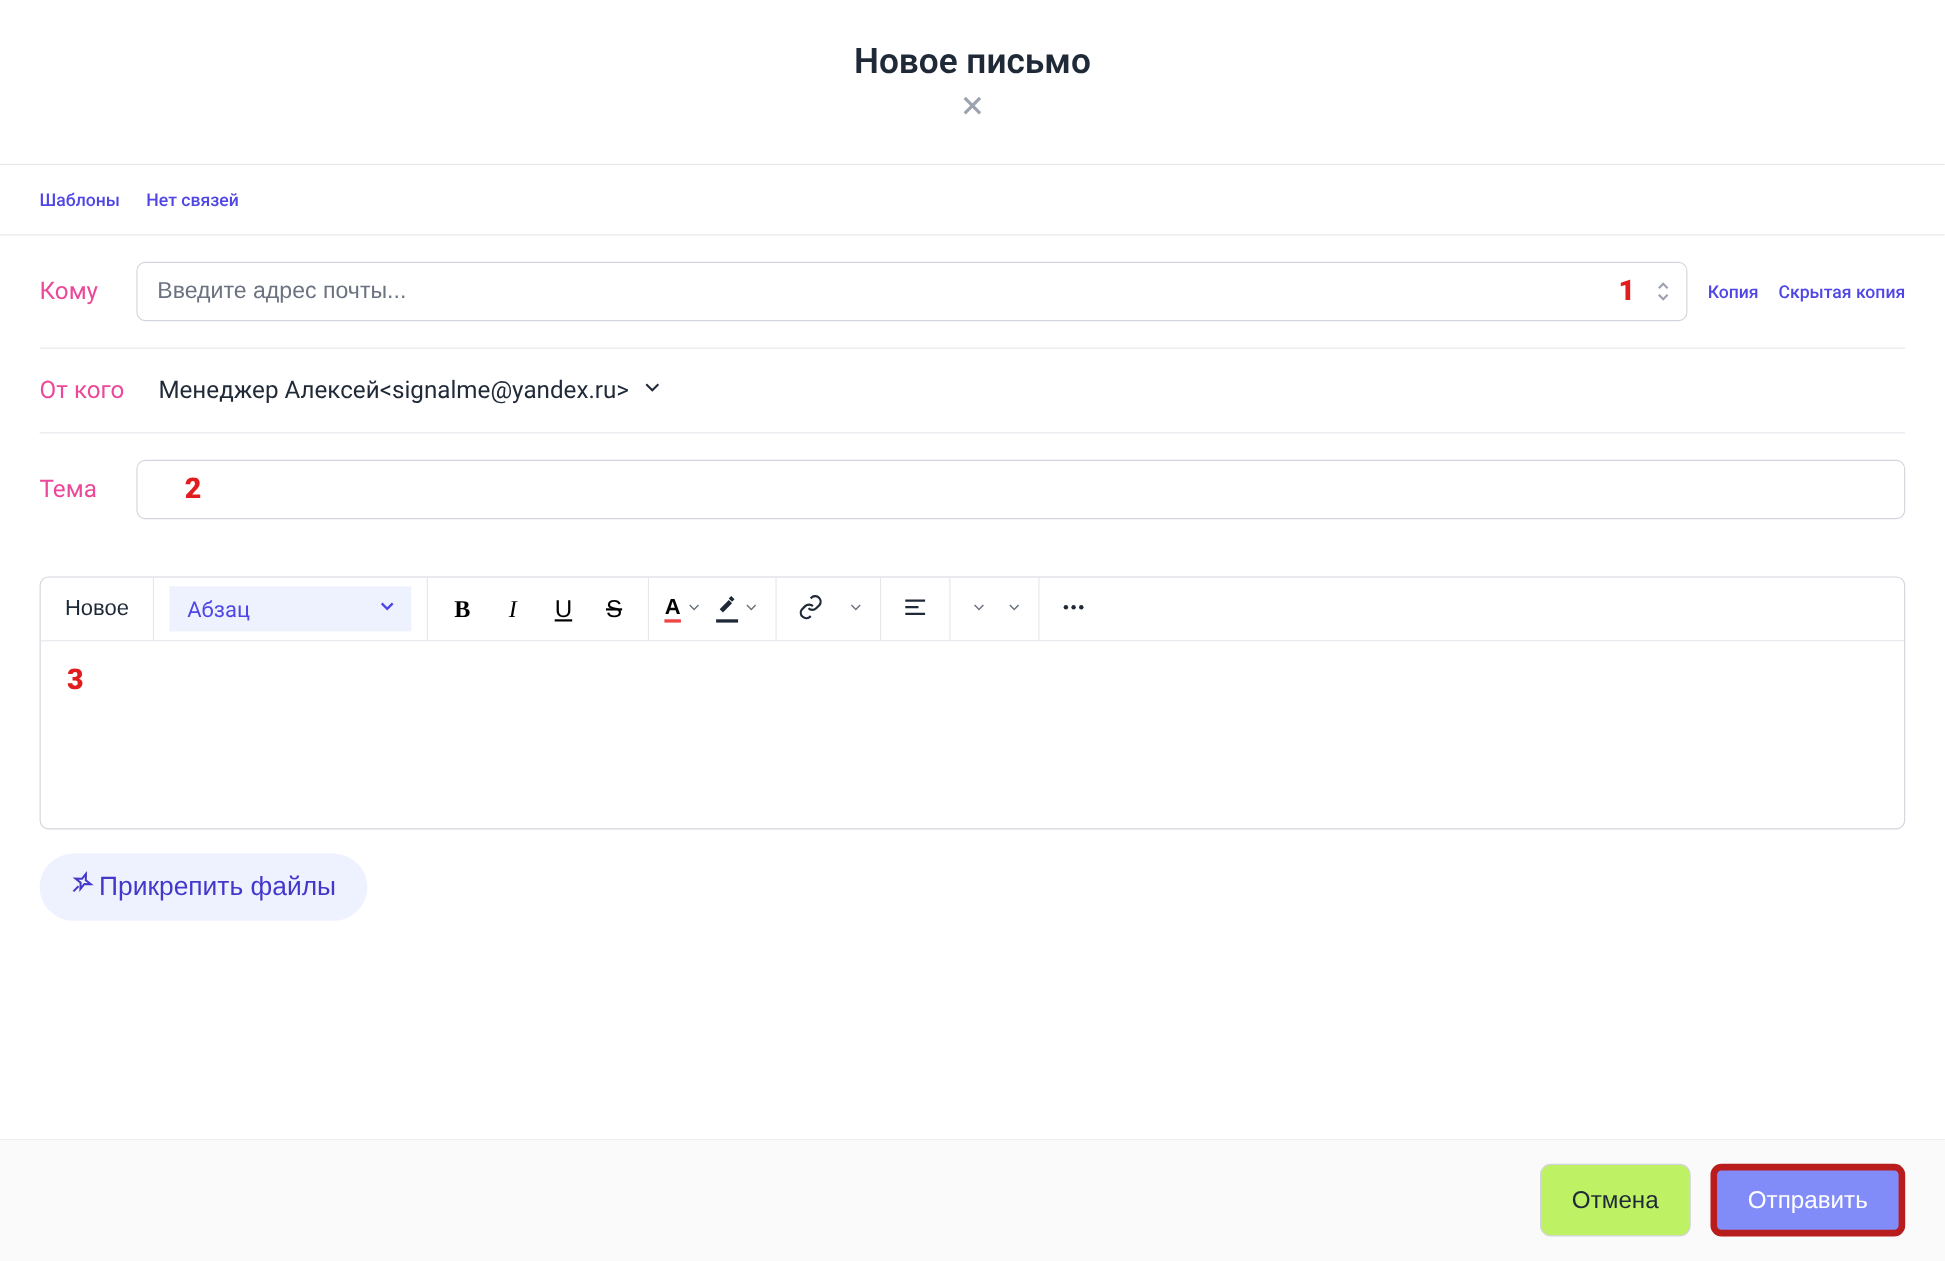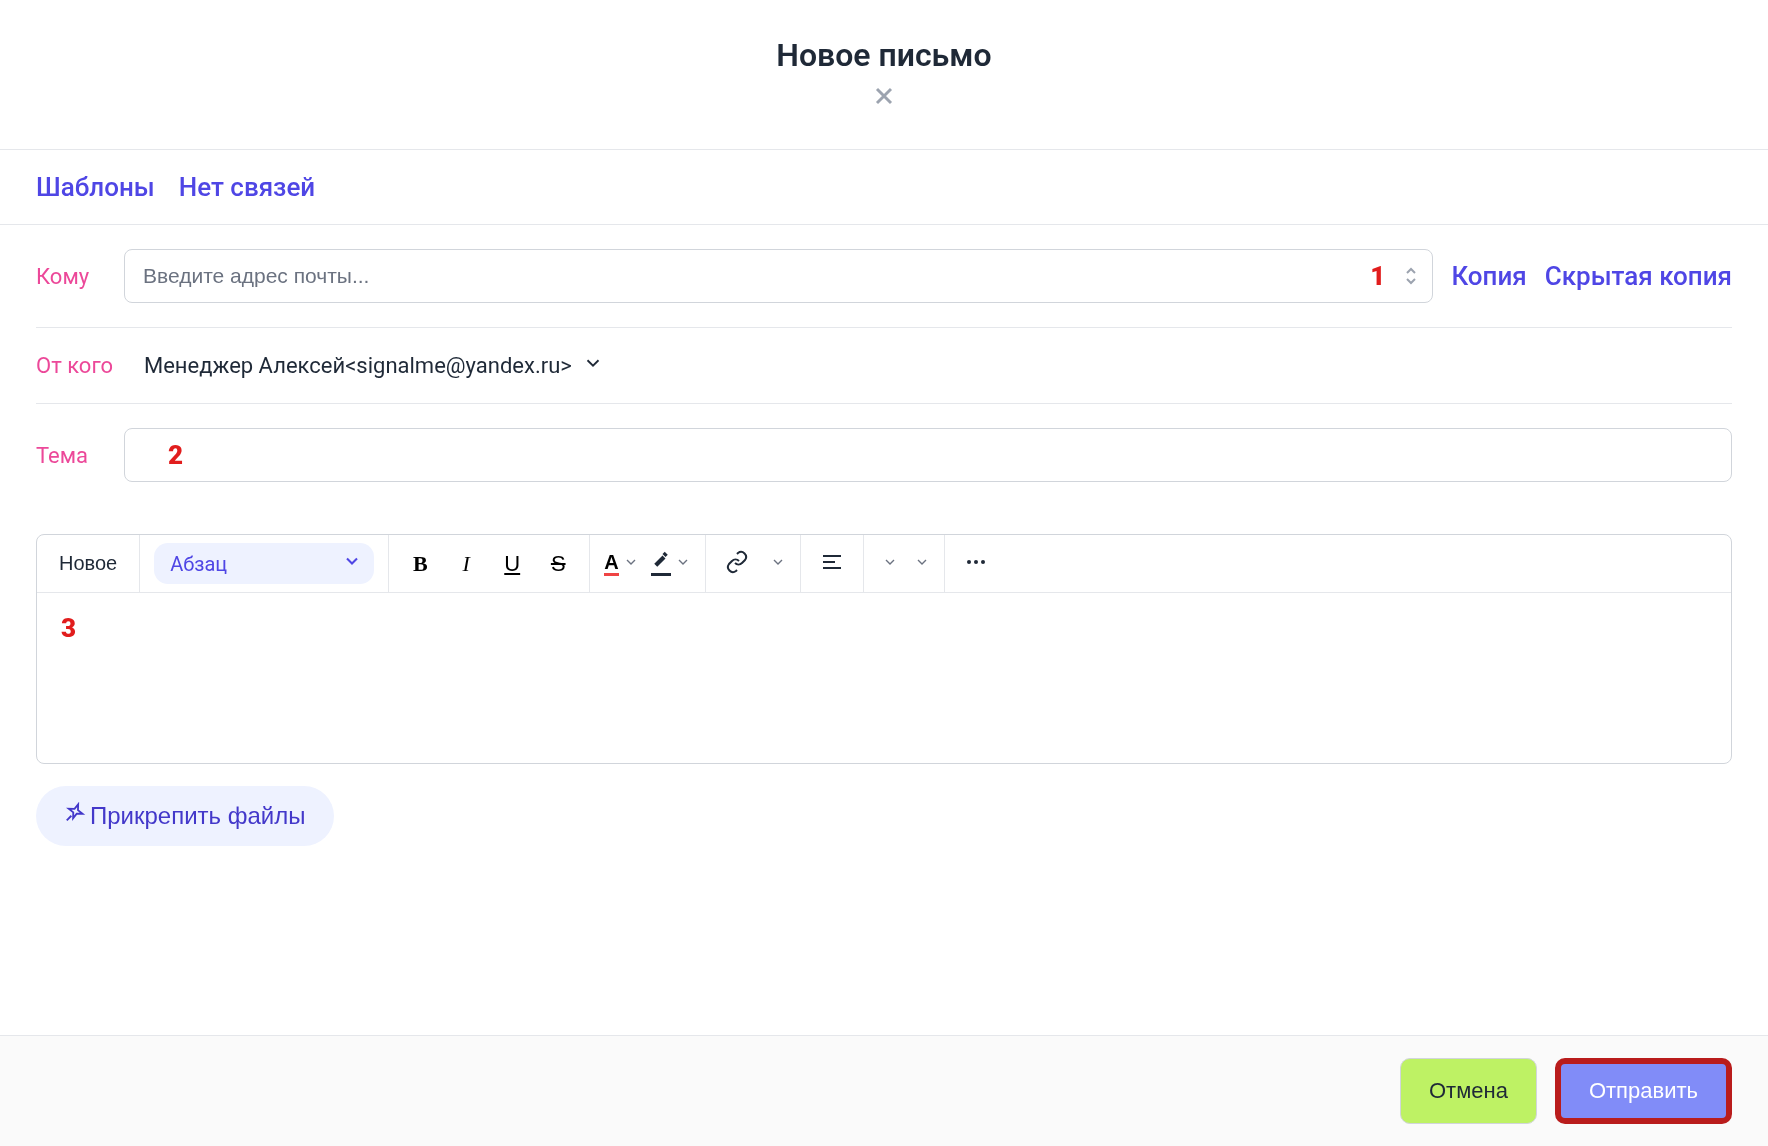--- a/index.html
+++ b/index.html
@@ -36,21 +36,21 @@
 
     .subheader {
       border-top: 1px solid #e5e7eb;
       border-bottom: 1px solid #e5e7eb;
       padding: 22px 36px;
       display: flex;
       gap: 24px;
     }
     .link {
       color: #4f46e5;
-      font-size: 26px;
+      font-size: 16px;
       font-weight: 500;
       text-decoration: none;
       cursor: pointer;
     }
 
     .form-section {
       padding: 0 36px;
     }
     .row {
       display: flex;
@@ -137,21 +137,21 @@
       border: none;
       cursor: pointer;
       height: 100%;
     }
     .format-select {
       display: flex;
       align-items: center;
       justify-content: space-between;
       background: #eef2ff;
       color: #4f46e5;
-      border-radius: 14px;
+      border-radius: 0;
       padding: 8px 12px 8px 16px;
       font-size: 20px;
       min-width: 220px;
       margin: 0 6px;
       cursor: pointer;
     }
     .format-select svg { width: 20px; height: 20px; stroke: #4f46e5; stroke-width: 2.5; }
     .icon-btn {
       background: none;
       border: none;

